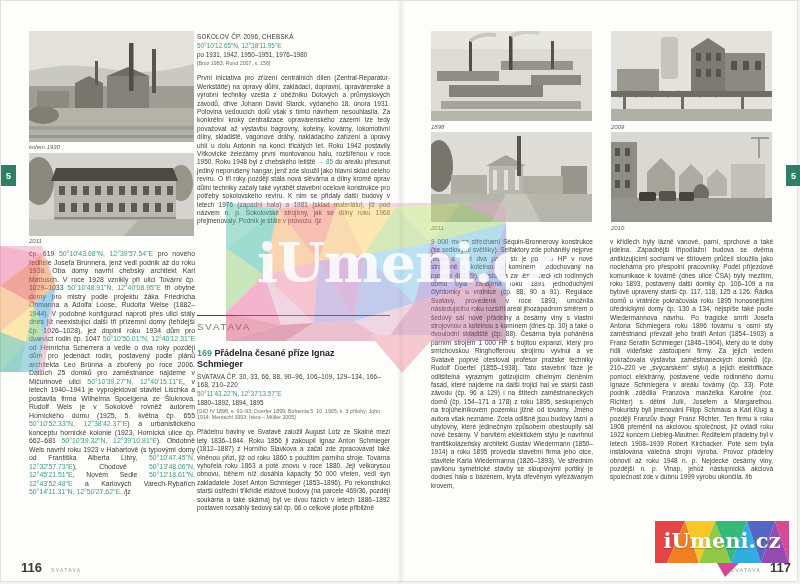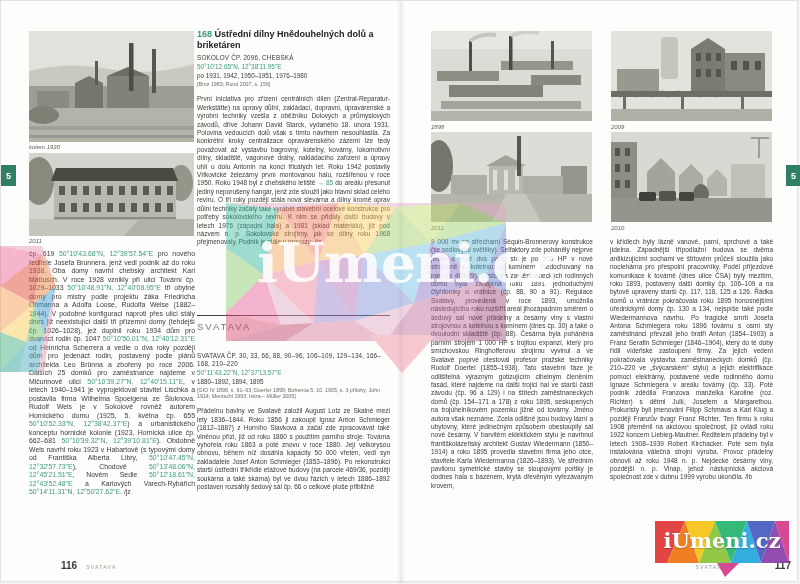--- a/index.html
+++ b/index.html
@@ -33,21 +33,21 @@
   .section-block{position:absolute;left:196px;top:314px;width:193px;}
   .rule{border-top:1.5px solid #45453f;margin-bottom:5px;}
   .section-title{font-size:9.5px;letter-spacing:2px;color:#77776f;}
   .entry169{position:absolute;left:196px;top:347px;width:193px;}
   .entry169 .entry-title{width:172px;}
   .colC{position:absolute;left:430px;top:237px;width:162px;}
   .colD{position:absolute;left:609px;top:237px;width:163px;}
   .footer{position:absolute;top:559px;display:flex;align-items:baseline;gap:9px;z-index:1;}
   .footer-l{left:20px;}
   .footer-r{left:695px;width:95px;justify-content:flex-end;text-align:right;}
-  .page-num{font-size:10px;font-weight:bold;color:#3a3a36;margin-left:40px;}
+  .page-num{font-size:13px;font-weight:bold;color:#3a3a36;}
   .footer-sec{font-size:5.2px;letter-spacing:1.2px;color:#9b9b94;}
   
   .wm{position:absolute;z-index:9;pointer-events:none;}
   .wm-center-bubble{left:226px;top:203px;width:280px;height:170px;opacity:0.45;}
   .wm-center-text{left:257px;top:233px;font-family:"DejaVu Serif",serif;font-weight:bold;
     font-size:55px;line-height:60px;color:rgba(255,255,255,0.85);letter-spacing:-1px;}
   .wm-left-frag{left:0;top:246px;width:66px;height:126px;opacity:0.5;}
   .wm-br{left:655px;top:521px;width:134px;height:56px;opacity:0.95;}
   .wm-br-text{position:absolute;left:0;top:7px;width:134px;text-align:center;
     font-family:"DejaVu Serif",serif;font-weight:bold;font-size:21px;
@@ -117,37 +117,37 @@
       <rect y="66" width="165" height="17" fill="#c7c6be"></rect>
       <rect x="25" y="64" width="122" height="2.5" fill="#8d8c82"></rect>
       <path d="M95 83 L110 66 L165 66 L165 83 Z" fill="#b2b1a8"></path>
     </svg>
   </div>
   <div class="caption" style="left:28px;top:237px;">2011</div>
 
   <div class="colA body"><span>čp. 619 </span><span class="grn">50°10'43.68"N, 12°39'57.54"E</span><span> pro nového ředitele Josefa Brunnera, jenž vedl podnik až do roku 1938. Oba domy navrhl chebský architekt Karl Mattusch. V roce 1928 vznikly při ulici Tovární čp. 1029–1033 </span><span class="grn">50°10'48.91"N, 12°40'08.95"E</span><span> tři obytné domy pro mistry podle projektu žáka Friedricha Ohmanna a Adolfa Loose, Rudolfa Welse (1882–1944). V podobné konfiguraci naproti přes ulici stály dnes již neexistující další tři přízemní domy (tehdejší čp. 1026–1028), jež doplnil roku 1934 dům pro dvanáct rodin čp. 1047 </span><span class="grn">50°10'50.01"N, 12°40'12.31"E</span><span> od Heinricha Scherrera a vedle o dva roky později dům pro jedenáct rodin, postavený podle plánů architekta Leo Brünna a zbořený po roce 2006. Dalších 25 domků pro zaměstnance najdeme v Mičurinově ulici </span><span class="grn">50°10'39.27"N, 12°40'15.11"E</span><span>, v letech 1940–1941 je vyprojektoval stavitel Lischka a postavila firma Wilhelma Spoelgena ze Šluknova. Rudolf Wels je v Sokolově rovněž autorem Hornického domu (1925, 5. května čp. 655 </span><span class="grn">50°10'52.33"N, 12°38'42.37"E</span><span>) a urbanistického konceptu hornické kolonie (1923, Hornická ulice čp. 662–681 </span><span class="grn">50°10'39.32"N, 12°39'10.81"E</span><span>). Obdobně Wels navrhl roku 1923 v Habartově (s typovými domy od Františka Alberta Libry, </span><span class="grn">50°10'47.45"N, 12°32'57.73"E</span><span>), Chodově </span><span class="grn">50°13'48.06"N, 12°45'21.51"E</span><span>, Novém Sedle </span><span class="grn">50°12'18.61"N, 12°43'52.48"E</span><span> a Karlových Varech-Rybářích </span><span class="grn">50°14'11.31"N, 12°50'27.62"E</span><span>. /jz</span></div>
 
   <div class="colB">
-    <div class="entry-title">
-      <span class="num">168</span>
-      <span>Ústřední dílny Hnědouhelných dolů a briketáren</span>
-    </div>
     <div class="meta-addr">SOKOLOV ČP. 2096, CHEBSKÁ</div>
     <div class="meta-coords">50°10'12.65"N, 12°38'11.95"E</div>
     <div class="meta-years">po 1931, 1942, 1950–1951, 1976–1980</div>
     <div class="meta-refs">[Broz 1983; Rund 2007, s. 156]</div>
     <div class="body entry-body"><span>První iniciativa pro zřízení centrálních dílen (Zentral-Reparatur-Werkstätte) na opravy důlní, zakládací, dopravní, úpravárenské a výrobní techniky vzešla z oběžníku Dolových a průmyslových závodů, dříve Johann David Starck, vydaného 18. února 1931. Polovina vedoucích dolů však s tímto návrhem nesouhlasila. Za konkrétní kroky centralizace opravárenského zázemí lze tedy považovat až výstavbu bagrovny, kotelny, kovárny, lokomotivní dílny, skladiště, vagonové dráhy, nakládacího zařízení a úpravy uhlí u dolu Antonín na konci třicátých let. Roku 1942 postavily Vítkovické železárny první montovanou halu, rozšířenou v roce 1950. Roku 1948 byl z chebského letiště </span><span class="grn">→ 85</span><span> do areálu přesunut jediný neporušený hangár, jenž zde sloužil jako hlavní sklad celého revíru. O tři roky později stála nová slévárna a dílny kromě oprav důlní techniky začaly také vyrábět stavební ocelové konstrukce pro potřeby sokolovského revíru. K nim se přidaly další budovy v letech 1976 (západní hala) a 1981 (sklad materiálu), již pod názvem n. p. Sokolovské strojírny, jak se dílny roku 1968 přejmenovaly. Podnik je stále v provozu. /jz</span></div>
   </div>
 
   <div class="section-block">
     <div class="rule"></div>
     <div class="section-title">SVATAVA</div>
   </div>
 
   <div class="entry169">
+    <div class="entry-title">
+      <span class="num">169</span>
+      <span>Přádelna česané příze Ignaz Schmieger</span>
+    </div>
     <div class="meta-addr">SVATAVA ČP. 30, 33, 66, 88, 90–96, 106–109, 129–134, 166–168, 210–220</div>
     <div class="meta-coords">50°11'43.22"N, 12°37'13.57"E</div>
     <div class="meta-years">1880–1892, 1894, 1895</div>
     <div class="meta-refs">[GIO IV 1898, s. 91–93; Doerfer 1899; Bohemia 5. 10. 1905, s. 3 přílohy; John 1914; Mentschl 1993; Iskra – Müller 2005]</div>
     <div class="body entry-body">Přádelnu bavlny ve Svatavě založil August Lotz ze Skalné mezi lety 1836–1844. Roku 1856 ji zakoupil Ignaz Anton Schmieger (1812–1887) z Horního Slavkova a začal zde zpracovávat také vlněnou přízi, již od roku 1860 s použitím parního stroje. Továrna vyhořela roku 1863 a poté znovu v roce 1880. Její velkorysou obnovu, během níž dosáhla kapacity 50 000 vřeten, vedl syn zakladatele Josef Anton Schmieger (1853–1896). Po rekonstrukci starší ústřední tříkřídlé etážové budovy (na parcele 469/36, později soukárna a také skárna) byl ve dvou fázích v letech 1886–1892 postaven rozsáhlý šedový sál čp. 66 o celkové ploše přibližně</div>
   </div>
 
   <div class="footer footer-l">
     <span class="page-num">116</span>
     <span class="footer-sec">SVATAVA</span>

